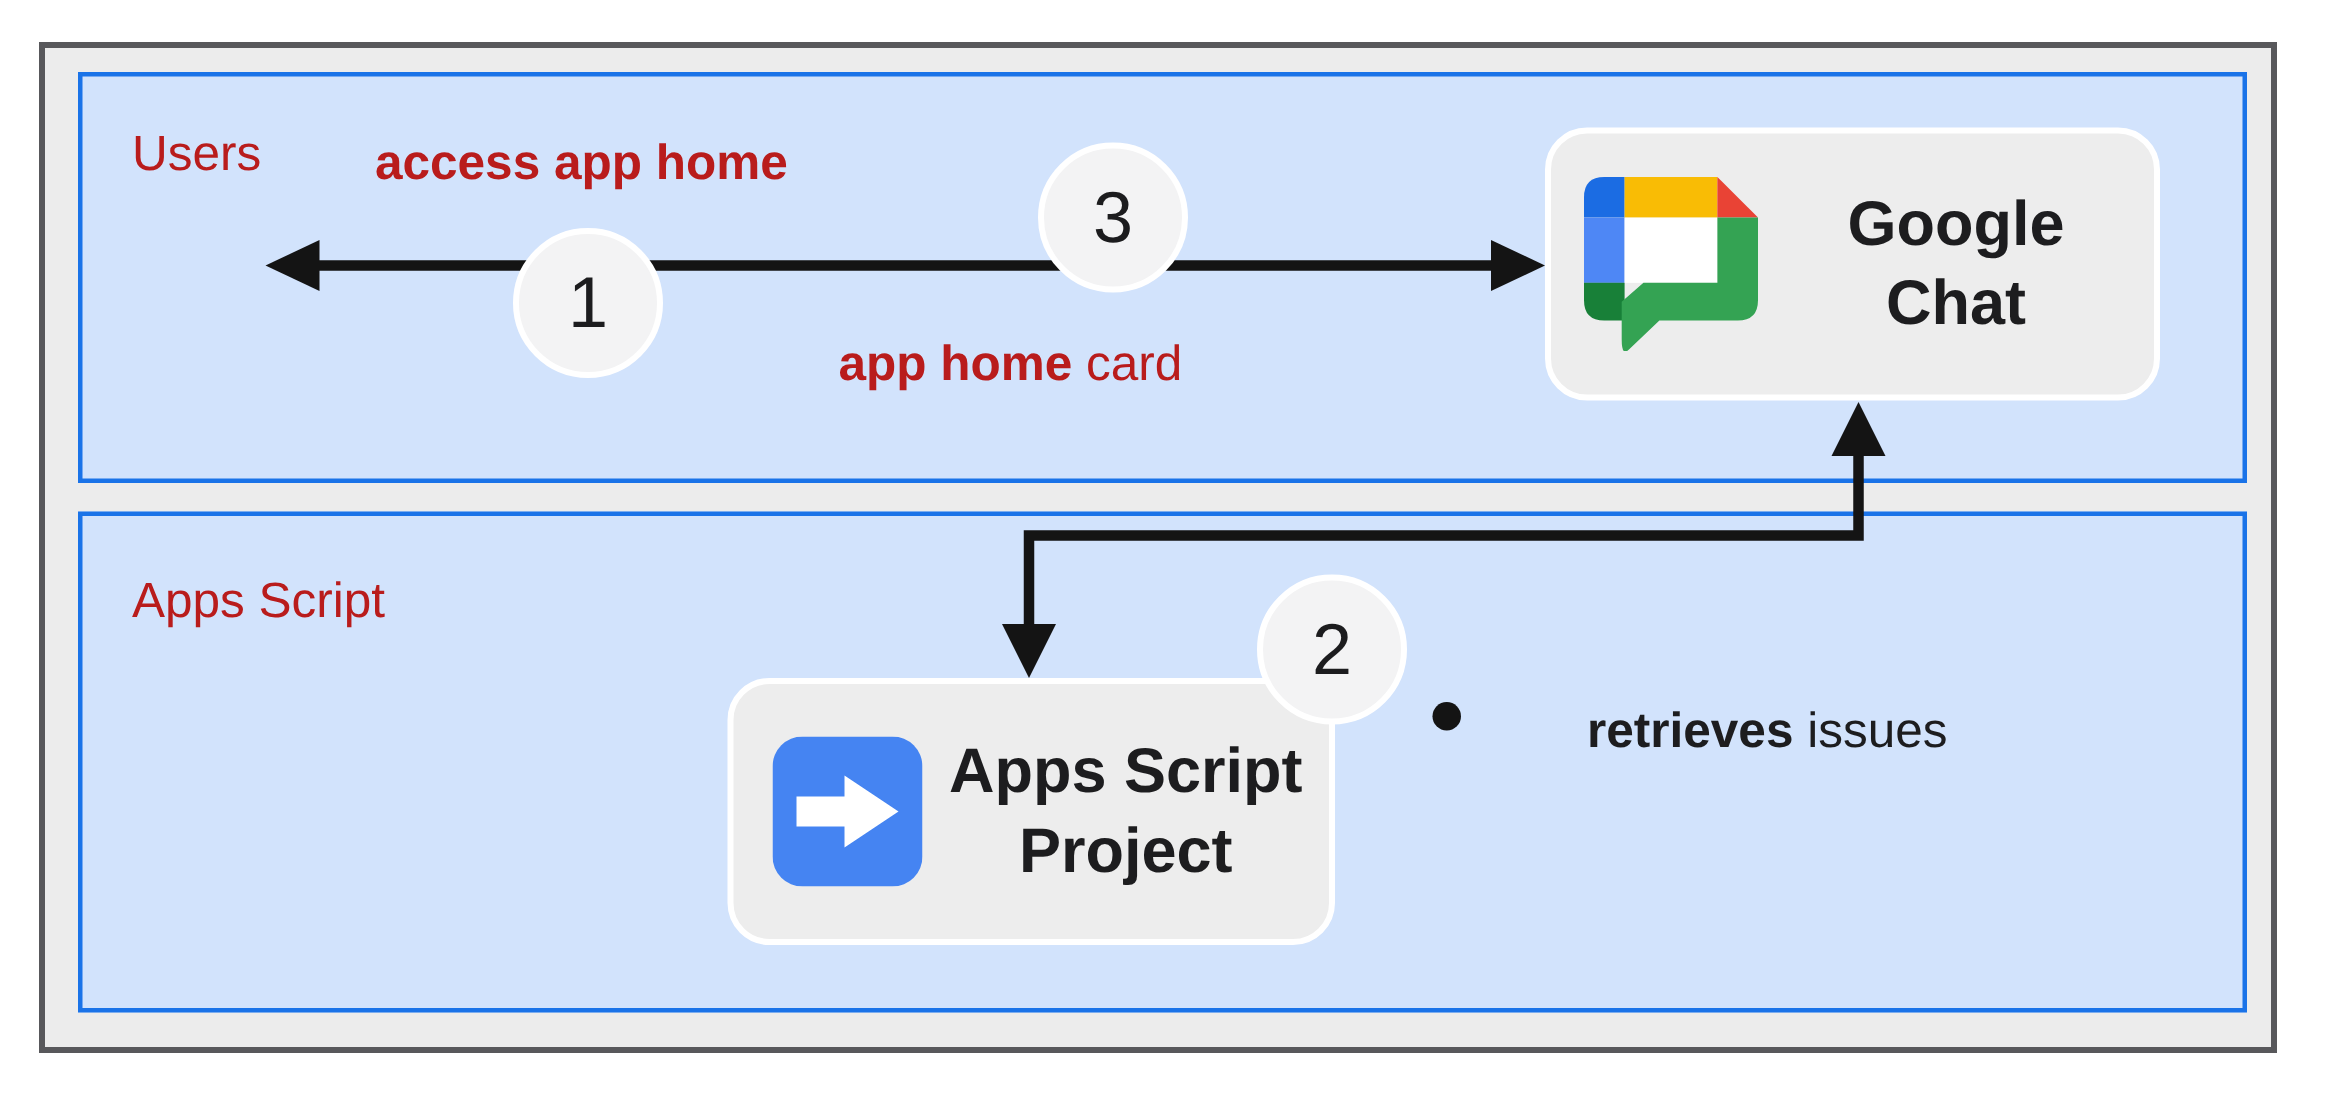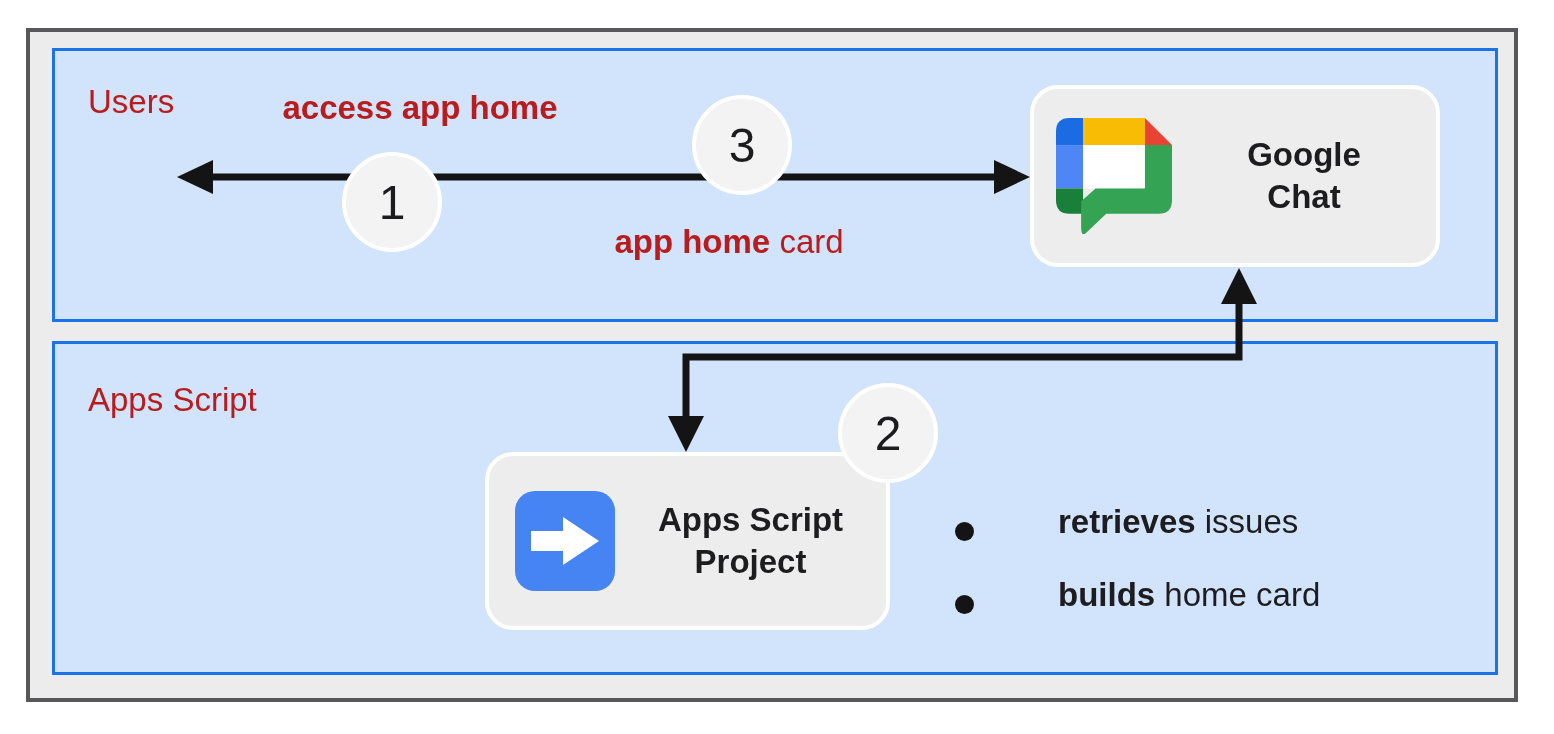--- a/index.html
+++ b/index.html
@@ -7,33 +7,33 @@
   .abs{position:absolute;}
 
   .outer-frame{left:26px;top:28px;width:1492px;height:674px;background:#ececec;border:4px solid #58585b;box-sizing:border-box;z-index:1;}
 
   .panel{position:absolute;background:#d2e3fc;border:3px solid #1a73e8;box-sizing:border-box;z-index:2;}
   .panel-top{left:52px;top:48px;width:1446px;height:274px;}
   .panel-bottom{left:52px;top:341px;width:1446px;height:334px;}
 
   .plabel{font-size:33px;line-height:1.1;color:#b91c1c;z-index:3;}
   .bold{font-weight:bold;}
-  .center{text-align:center;}
+  .center{text-align:left;}
 
   .card{position:absolute;background:#ededed;border:4px solid #ffffff;border-radius:28px;box-sizing:border-box;display:flex;align-items:center;z-index:4;}
   .chat-card{left:1030px;top:85px;width:410px;height:182px;padding-left:22px;}
   .project-card{left:485px;top:452px;width:405px;height:178px;padding-left:26px;}
-  .card-title{flex:1;text-align:center;font-weight:bold;font-size:33px;line-height:1.26;padding:0 10px;}
+  .card-title{flex:1;text-align:center;font-weight:bold;font-size:42px;line-height:1.26;padding:0 10px;}
 
   .circle{position:absolute;width:100px;height:100px;border-radius:50%;background:#f3f3f4;border:4px solid #ffffff;box-sizing:border-box;display:flex;align-items:center;justify-content:center;font-size:48px;color:#1c1c1e;z-index:6;}
 
   .arrows{position:absolute;left:0;top:0;width:1554px;height:734px;z-index:5;pointer-events:none;}
 
   .bullets{left:955px;top:468px;z-index:3;}
-  .bullet-row{display:flex;align-items:flex-end;height:54px;font-size:33px;margin-top:19px;}
+  .bullet-row{display:flex;align-items:flex-start;height:54px;font-size:33px;}
   .bullet-dot{width:19px;height:19px;border-radius:50%;background:#141414;margin-right:84px;flex:none;}
 </style>
 </head>
 <body>
 
 <div class="canvas">
 
   <div class="abs outer-frame"></div>
 
   <div class="panel panel-top"></div>
@@ -93,24 +93,20 @@
       <div>Apps Script</div>
       <div>Project</div>
     </div>
   </div>
 
   <div class="abs bullets">
     <div class="bullet-row">
       <span class="bullet-dot"></span>
       <span><span class="bold">retrieves</span><span> issues</span></span>
     </div>
-    <div class="bullet-row">
-      <span class="bullet-dot"></span>
-      <span><span class="bold">builds</span><span> home card</span></span>
-    </div>
   </div>
 
   <svg class="arrows" viewBox="0 0 1554 734">
     <g>
       <line x1="207" y1="177" x2="1000" y2="177" stroke="#141414" stroke-width="7"></line>
       <polygon points="177,177 213,160 213,194" fill="#141414"></polygon>
       <polygon points="1030,177 994,160 994,194" fill="#141414"></polygon>
     </g>
     <g>
       <path d="M686,420 L686,357 L1239,357 L1239,300" fill="none" stroke="#141414" stroke-width="7"></path>

